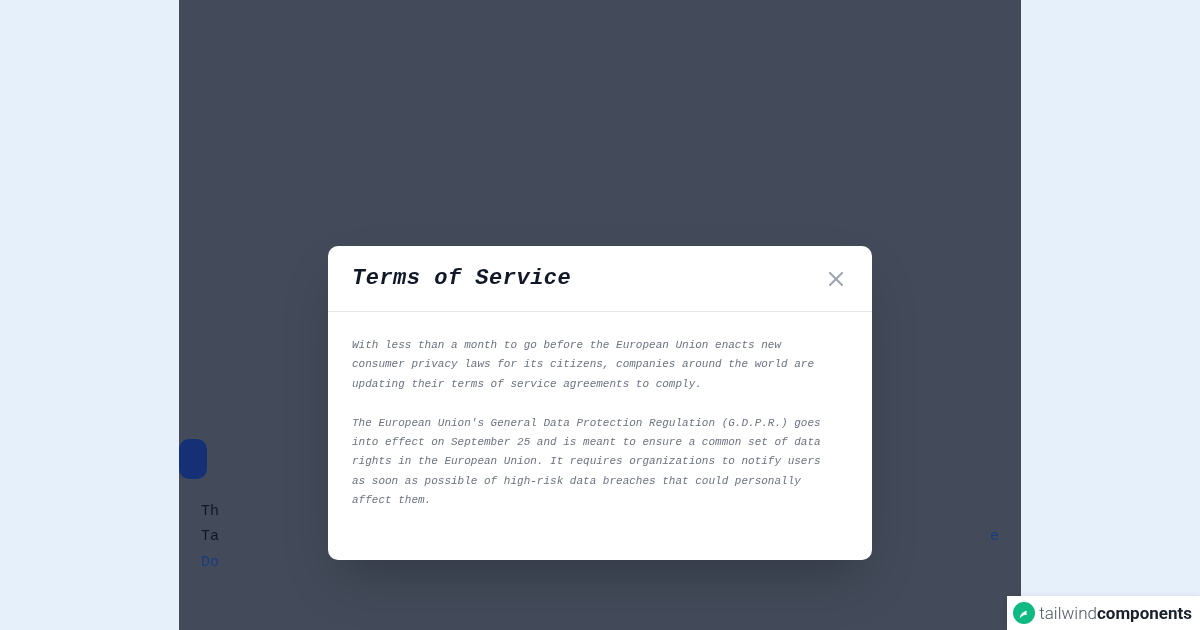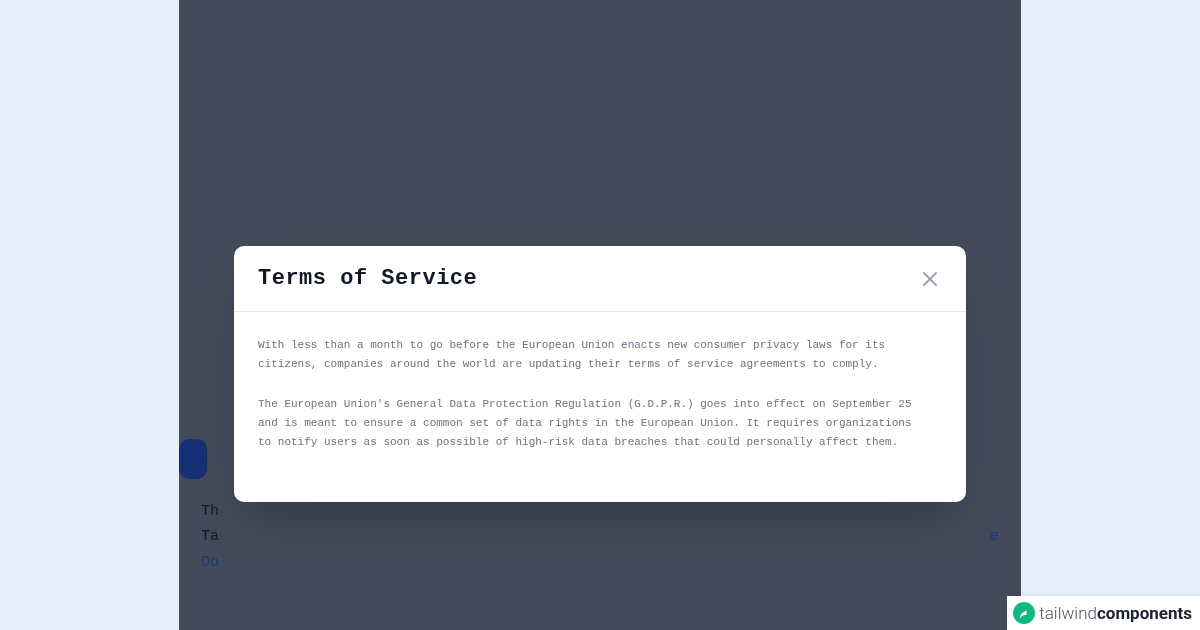--- a/index.html
+++ b/index.html
@@ -42,24 +42,25 @@
   .overlay {
     position: absolute;
     inset: 0;
     background: rgba(17,24,39,0.55);
   }
   .modal {
     position: absolute;
     left: 50%;
     top: 246px;
     transform: translateX(-50%);
-    width: 732px;
+    width: 544px;
     background: #ffffff;
     border-radius: 10px;
     box-shadow: 0 25px 50px -12px rgba(0,0,0,0.25);
+    font-style: italic;
   }
   .modal-header {
     display: flex;
     justify-content: space-between;
     align-items: center;
     padding: 20px 24px;
     border-bottom: 1px solid #e5e7eb;
   }
   .modal-title {
     font-size: 22px;

